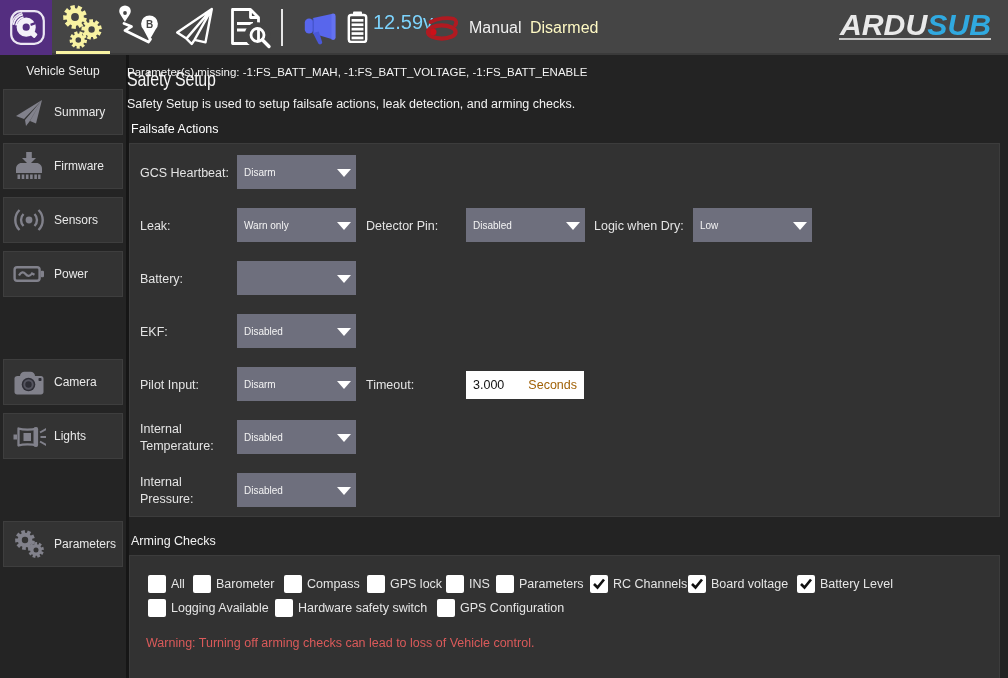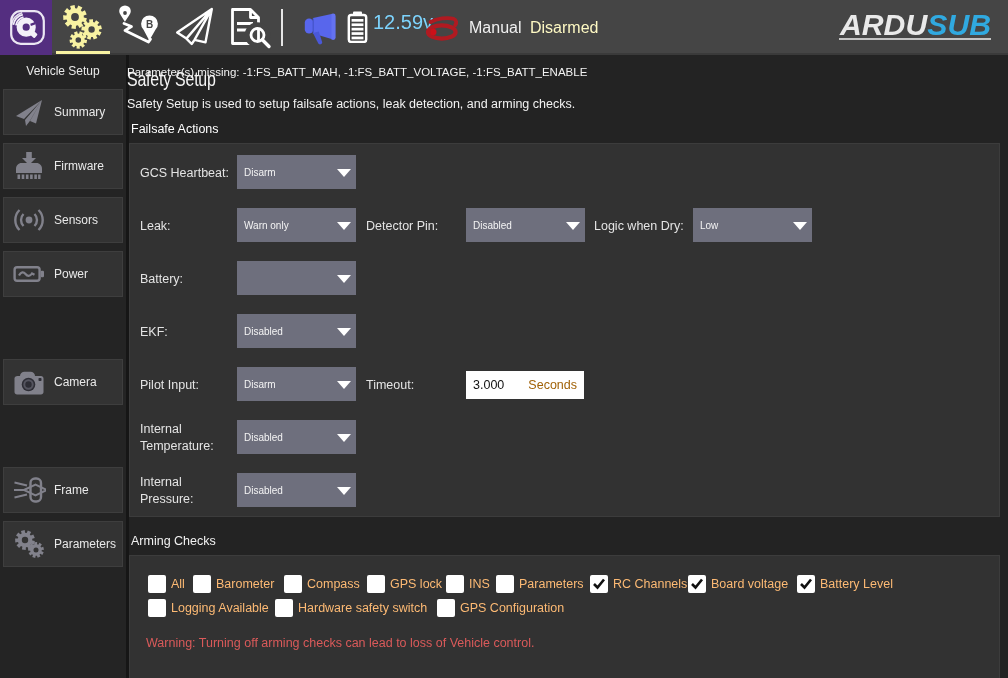--- a/index.html
+++ b/index.html
@@ -20,21 +20,21 @@
   .box { position:absolute; left:129px; width:871px; background:#323232; border:1px solid #3c3c3c; }
   .flabel { position:absolute; font-size:12.5px; color:#e4e4e4; line-height:17px; }
   .combo { position:absolute; width:119px; height:34px; background:#6e6f7d; }
   .combo .t { position:absolute; left:7px; top:50%; transform:translateY(-50%);
     font-size:10px; color:#f4f4f4; }
   .combo .ar { position:absolute; right:5.5px; top:14px; width:0; height:0;
     border-left:7px solid transparent; border-right:7px solid transparent; border-top:8px solid #fff; }
   .cbg { position:absolute; display:flex; align-items:center; }
   .cb { width:18px; height:18px; background:#fff; border-radius:2px; flex:none; position:relative; }
   .cb svg { position:absolute; left:1px; top:1px; }
-  .cbg .cl { margin-left:5px; font-size:12.5px; color:#fdba74; white-space:nowrap; }
+  .cbg .cl { margin-left:5px; font-size:12.5px; color:#e5e5e5; white-space:nowrap; }
 </style>
 </head>
 <body>
 <div id="toolbar">
   <div id="qgcbtn">
     <svg class="abs" style="left:10px;top:10px" width="35" height="35" viewBox="0 0 35 35">
       <rect x="1.2" y="1.2" width="32.6" height="32.6" rx="9.5" fill="none" stroke="#ece7f3" stroke-width="2.2"></rect>
       <circle cx="16.2" cy="17.2" r="6.6" fill="none" stroke="#f3f0f8" stroke-width="6"></circle>
       <path d="M20.6,14.8 L25.4,13.2" stroke="#542e80" stroke-width="2.4"></path>
       <rect x="20.6" y="21.8" width="6.2" height="5.2" rx="1" fill="#f3f0f8" transform="rotate(42 23.7 24.4)"></rect>
@@ -143,27 +143,29 @@
   <div class="sbtn" style="top:304px">
     <svg class="ic" viewBox="0 0 34 34">
       <path d="M5.5,11 L29,11 C30.4,11 31.5,12.1 31.5,13.5 L31.5,27 C31.5,28.4 30.4,29.5 29,29.5 L5,29.5 C3.6,29.5 2.5,28.4 2.5,27 L2.5,13.5 C2.5,12.1 3.6,11 5.5,11 Z" fill="#81818b"></path>
       <path d="M8,11 C8,8.5 10,6.8 12.5,6.8 L18.5,6.8 C21,6.8 23,8.5 23,11 Z" fill="#81818b"></path>
       <circle cx="16.5" cy="19.5" r="6.8" fill="#2e2e36"></circle>
       <circle cx="16.5" cy="19.5" r="4.2" fill="none" stroke="#555560" stroke-width="2"></circle>
       <rect x="26.5" y="13" width="3" height="3" rx="0.8" fill="#2e2e36"></rect>
     </svg>
     <div class="lb">Camera</div>
   </div>
-  <div class="sbtn" style="top:412px">
-    <svg class="ic" viewBox="0 0 34 34">
-      <rect x="18.5" y="5.5" width="10.5" height="23" rx="4.5" fill="none" stroke="#81818b" stroke-width="2.4"></rect>
-      <path d="M12,17 L23.5,11.5 L35,17 L23.5,22.5 Z" fill="none" stroke="#81818b" stroke-width="2"></path>
-      <path d="M2.5,9.5 L15,12.5 M2,17 L12,17 M2.5,24.5 L15,21.5" stroke="#81818b" stroke-width="2"></path>
-    </svg>
-    <div class="lb">Frame</div>
+  <div class="sbtn" style="top:358px">
+    <svg class="ic" viewBox="0 0 34 34">
+      <path d="M6.5,9.5 C11,11 20,11 24.5,9.5 L24.5,26.5 C20,25 11,25 6.5,26.5 Z" fill="none" stroke="#81818b" stroke-width="2.3" stroke-linejoin="round"></path>
+      <rect x="11.5" y="14" width="7.5" height="8" fill="#81818b"></rect>
+      <rect x="21.5" y="8" width="4.6" height="20" rx="2.3" fill="#81818b"></rect>
+      <rect x="1.5" y="15.5" width="3.5" height="5" fill="#81818b"></rect>
+      <path d="M28,13.5 L35,9.5 M28.5,18 L34,18 M28,22.5 L35,26.5" stroke="#81818b" stroke-width="2"></path>
+    </svg>
+    <div class="lb">Lights</div>
   </div>
   <div class="sbtn" style="top:466px">
     <svg class="ic" viewBox="0 0 34 34" fill="#81818b" fill-rule="evenodd">
       <path d="M22.9,14.0 L21.8,17.7 L19.3,16.7 L18.3,18.0 L19.9,20.2 L16.7,22.3 L15.4,19.9 L13.9,20.2 L13.7,23.0 L9.9,22.5 L10.4,19.8 L9.0,19.1 L7.1,21.1 L4.5,18.3 L6.6,16.6 L6.0,15.1 L3.3,15.4 L3.1,11.6 L5.8,11.6 L6.3,10.1 L4.0,8.6 L6.3,5.6 L8.4,7.3 L9.7,6.5 L8.9,3.9 L12.7,3.0 L13.1,5.7 L14.7,5.9 L15.8,3.4 L19.2,5.1 L17.8,7.5 L18.8,8.6 L21.3,7.4 L22.8,10.9 L20.2,11.8 L20.3,13.4 Z M16.2,13.0 A3.2,3.2 0 1,0 9.8,13.0 A3.2,3.2 0 1,0 16.2,13.0 Z"></path>
       <path d="M31.7,25.2 L30.3,27.9 L28.4,26.8 L27.5,27.6 L28.5,29.6 L25.7,30.8 L24.9,28.7 L23.7,28.8 L23.2,31.0 L20.2,30.1 L21.0,28.0 L20.0,27.2 L18.2,28.6 L16.6,26.0 L18.5,24.9 L18.2,23.7 L16.0,23.6 L16.4,20.5 L18.6,20.9 L19.1,19.8 L17.5,18.3 L19.8,16.2 L21.2,17.9 L22.3,17.4 L22.1,15.2 L25.1,15.1 L25.1,17.3 L26.3,17.7 L27.5,15.8 L29.9,17.6 L28.5,19.3 L29.2,20.4 L31.3,19.7 L32.0,22.7 L29.8,23.1 L29.6,24.3 Z M26.5,23.0 A2.5,2.5 0 1,0 21.5,23.0 A2.5,2.5 0 1,0 26.5,23.0 Z"></path>
     </svg>
     <div class="lb">Parameters</div>
   </div>
 </div>
 <div id="divider"></div>

